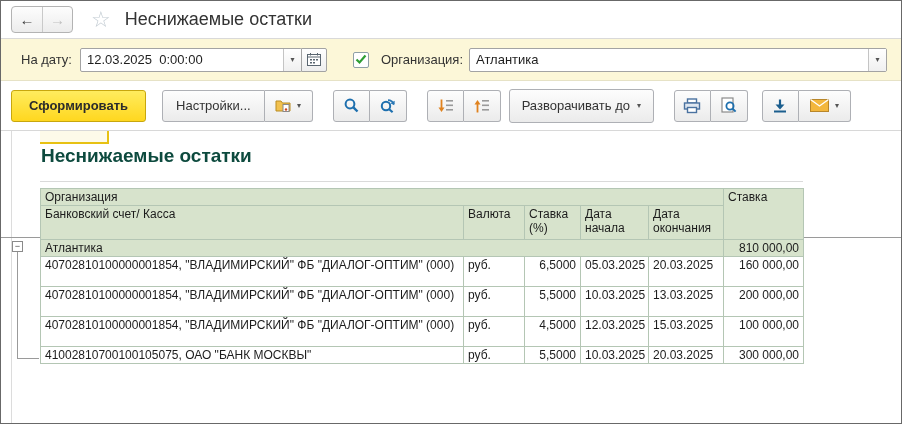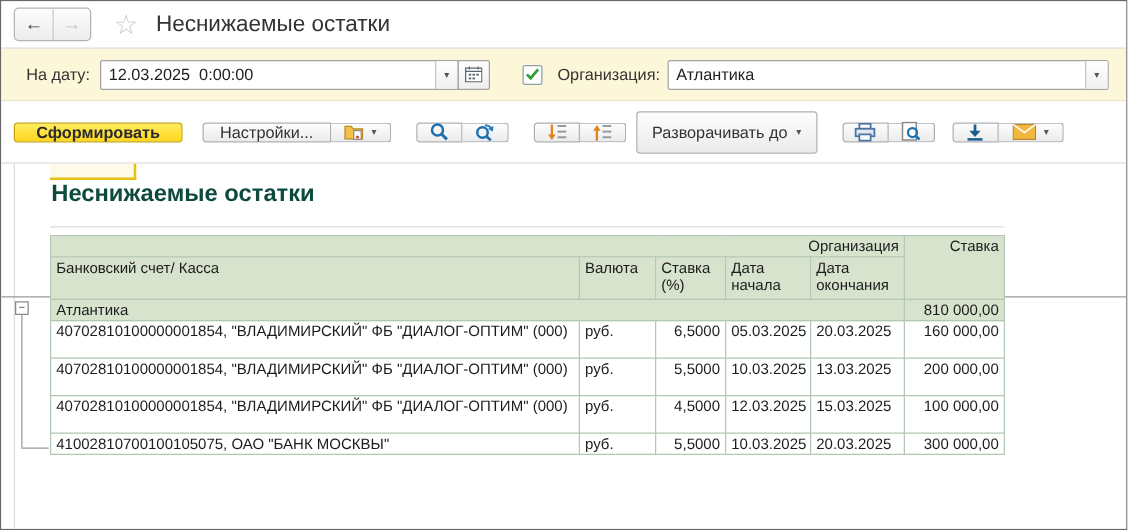--- a/index.html
+++ b/index.html
@@ -28,27 +28,27 @@
   .fld { display:flex; align-items:center; height:24px; background:#fff;
     border:1px solid #a3a3a3; border-radius:2px; }
   .fld .txt { padding:0 6px; font-size:13px; color:#1e1e1e; white-space:pre; flex:1; }
   .fld .caretseg { width:18px; align-self:stretch; border-left:1px solid #c4c4c4;
     display:flex; align-items:center; justify-content:center; background:linear-gradient(#fff,#f0f0f0); }
   .caret { font-size:8px; color:#555; line-height:1; }
   .calbtn { width:26px; height:24px; margin-left:-1px; border:1px solid #a3a3a3; border-radius:0 2px 2px 0;
     background:linear-gradient(#fff,#eee); display:flex; align-items:center; justify-content:center; }
   .checkbox { width:16px; height:16px; background:#fff; border:1px solid #8fa0a6; border-radius:2px;
     display:flex; align-items:center; justify-content:center; }
-  .datefld { width:287px; margin-left:8px; }
+  .datefld { width:222px; margin-left:8px; }
   .orgfld { flex:1; margin-left:6px; }
 
   
   .toolbar { height:50px; flex:0 0 50px; background:#fff; border-bottom:1px solid #d8d8d8;
     display:flex; align-items:center; padding-left:10px; }
-  .btn { height:16px; display:flex; align-items:center; justify-content:center;
+  .btn { height:32px; display:flex; align-items:center; justify-content:center;
     background:linear-gradient(#fdfdfd,#ebebeb); border:1px solid #aeb0b5; border-radius:3px;
     font-size:13px; color:#333; }
   .btn-primary { background:linear-gradient(#ffec5e,#ffd71f); border:1px solid #c8a70d;
     font-weight:bold; color:#2b2b2b; padding:0 17px; margin-right:16px; }
   .grp { display:flex; }
   .grp .btn { border-radius:0; }
   .grp .btn + .btn { border-left:0; }
   .grp .btn:first-child { border-radius:3px 0 0 3px; }
   .grp .btn:last-child { border-radius:0 3px 3px 0; }
   .icobtn { width:37px; }
@@ -61,21 +61,21 @@
   .selcell { position:absolute; left:39px; top:0; width:69px; height:13px; background:#fdfae9;
     border-right:2px solid #e7c112; border-bottom:2px solid #e7c112; }
   .rtitle { position:absolute; left:40px; top:14px; font-size:19px; font-weight:bold; color:#0d4a3e; }
   .titlerule { position:absolute; left:39px; top:50px; width:763px; height:1px; background:#dadada; }
   .hdrext-l { position:absolute; left:0; width:39px; top:106px; height:1px; background:#9a9a9a; }
   .hdrext-r { position:absolute; left:802px; right:0; top:106px; height:1px; background:#9a9a9a; }
 
   table.rep { position:absolute; left:39px; top:57px; width:763px; table-layout:fixed;
     border-collapse:collapse; font-size:12px; color:#1c1c1c; }
   table.rep td { border:1px solid #b4c6b4; vertical-align:top; padding:1px 4px; line-height:14px; }
-  tr.h1 { height:16px;text-align:right; } tr.h2 { height:34px; } tr.grp-row { height:16px; }
+  tr.h1 { height:16px; } tr.h2 { height:34px; } tr.grp-row { height:16px; }
   tr.r { height:30px; } tr.r-last { height:16px; }
   td.green { background:#d7e3cc; }
   td.acct { padding-left:13px; }
   td.num { text-align:right; }
 
   .expander { position:absolute; left:11px; top:110px; width:11px; height:11px; background:#fff;
     border:1px solid #8a8a8a; font-size:9px; line-height:9px; text-align:center; color:#444; }
   .bracket-v { position:absolute; left:16px; top:121px; width:1px; height:106px; background:#9a9a9a; }
   .bracket-h { position:absolute; left:16px; top:227px; width:22px; height:1px; background:#9a9a9a; }
 </style>

